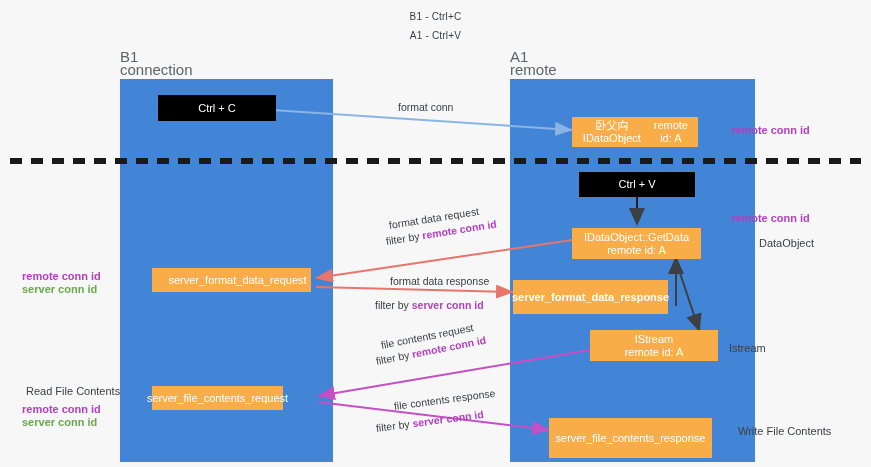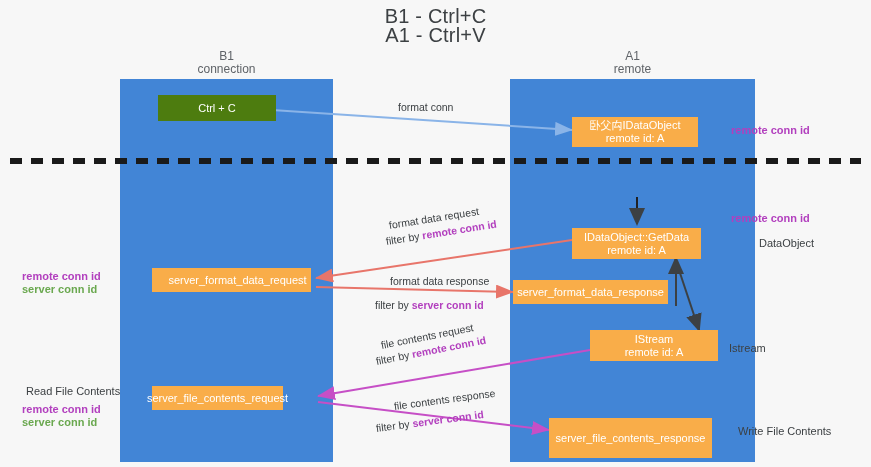--- a/index.html
+++ b/index.html
@@ -9,40 +9,40 @@
     font-family:"Liberation Sans","DejaVu Sans",sans-serif;
     position:relative;
     overflow:hidden;
     color:#3c4043;
   }
   #stage{position:absolute;left:0;top:0;width:871px;height:467px;}
 
   
   .title{
     position:absolute;left:0;top:7px;width:871px;
-    text-align:center;font-size:20px;line-height:19px;
+    text-align:center;font-size:10px;line-height:19px;
     color:#3c4043;letter-spacing:.2px;
   }
 
   
   .colhead{
-    position:absolute;text-align:center;font-size:12px;line-height:13px;
+    position:absolute;font-size:15px;line-height:13px;
     color:#5f6368;
   }
 
   
   .lane{position:absolute;background:#4285d6;}
 
   
   .box{
     position:absolute;display:flex;align-items:center;justify-content:center;
     text-align:center;color:#ffffff;font-size:11px;line-height:13px;
     box-sizing:border-box;padding:2px 4px;
   }
-  .box.green{background:#4d7c0f;justify-content:center;}
+  .box.green{background:#000000;justify-content:center;}
   .box.orange{background:#f9ad49;}
 
   
   .lbl{position:absolute;font-size:11px;line-height:14px;color:#3c4043;white-space:nowrap;}
   .lbl.purple{color:#b23fbe;font-weight:bold;}
   .lbl.green{color:#6aa84f;font-weight:bold;}
 
   
   .alabel{position:absolute;font-size:10.5px;line-height:13px;color:#3c4043;white-space:nowrap;}
   .alabel .ph{color:#b23fbe;font-weight:bold;}
@@ -107,36 +107,39 @@
 
     <line x1="590" y1="350" x2="318" y2="396" stroke="#c64fc6" stroke-width="2" marker-end="url(#ah-mag)"></line>
 
     <line x1="318" y1="402" x2="549" y2="430" stroke="#c64fc6" stroke-width="2" marker-end="url(#ah-mag)"></line>
   </svg>
 
   <div class="box green" style="left:158px;top:95px;width:118px;height:26px;">
     <span>Ctrl + C</span>
   </div>
 
-  <div class="box orange" style="left:572px;top:117px;width:126px;height:30px;flex-direction:column;">
+  <div class="box orange" style="left:572px;top:117px;width:126px;height:30px;flex-direction:row;">
     <span>卧⽗⽱IDataObject</span>
     <span>remote id: A</span>
   </div>
 
+  <div class="box green" style="left:579px;top:172px;width:116px;height:25px;">
+    <span>Ctrl + V</span>
+  </div>
 
   <div class="box orange" style="left:572px;top:228px;width:129px;height:31px;flex-direction:column;">
     <span>IDataObject::GetData</span>
     <span>remote id: A</span>
   </div>
 
   <div class="box orange" style="left:152px;top:268px;width:159px;height:24px;padding-left:16px;">
     <span>server_format_data_request</span>
   </div>
 
-  <div class="box orange" style="left:513px;top:280px;width:155px;height:24px;">
+  <div class="box orange" style="left:513px;top:280px;width:155px;height:34px;font-weight:bold;">
     <span>server_format_data_response</span>
   </div>
 
   <div class="box orange" style="left:590px;top:330px;width:128px;height:31px;flex-direction:column;">
     <span>IStream</span>
     <span>remote id: A</span>
   </div>
 
   <div class="box orange" style="left:152px;top:386px;width:131px;height:24px;">
     <span>server_file_contents_request</span>

